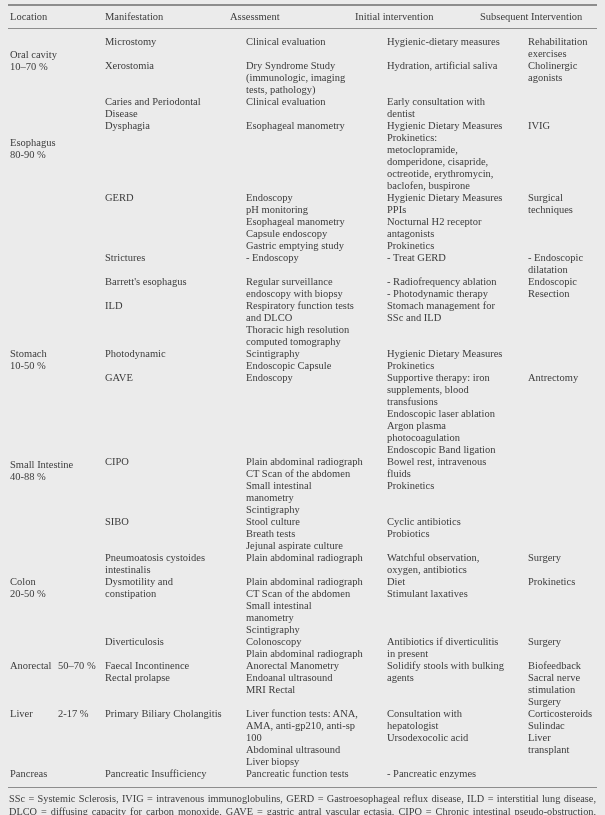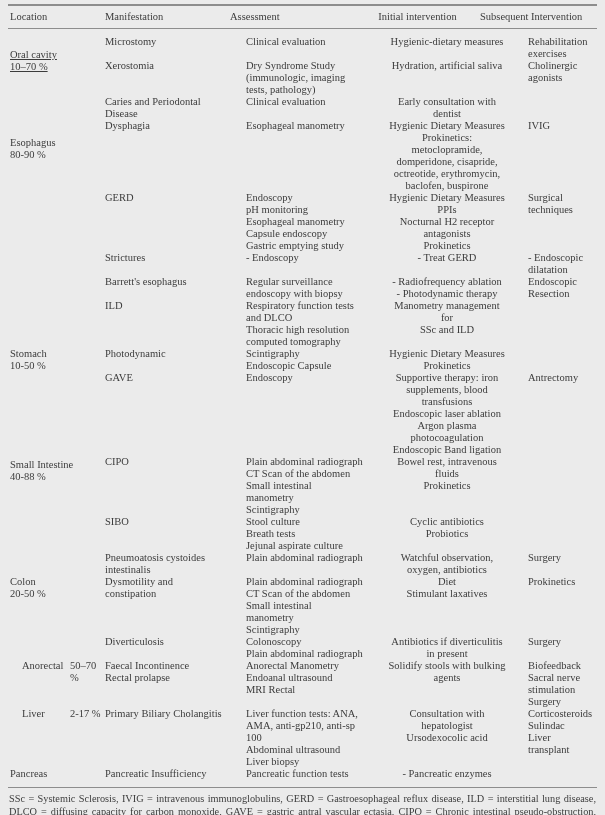--- a/index.html
+++ b/index.html
@@ -17,27 +17,27 @@
     display:flex;
     padding:5px 0 5px 2px;
     margin-top:4px;
     border-top:2px solid #8d8d8d;
     border-bottom:1.3px solid #8d8d8d;
   }
   .hdr span{display:block;}
   .c-loc{width:95px;flex:0 0 95px;}
   .c-man{width:125px;flex:0 0 125px;}
   .c-ass{width:125px;flex:0 0 125px;}
-  .c-ini{width:125px;flex:0 0 125px;text-align:center;}
+  .c-ini{width:125px;flex:0 0 125px;}
   .c-sub{flex:1 1 auto;}
   .body-rows{padding:7px 0 4px 2px;}
   .section{display:flex;align-items:flex-start;}
   .loc-cell{width:95px;flex:0 0 95px;white-space:pre-line;padding-right:4px;box-sizing:border-box;}
   .loc-inline{display:flex;}
-  .loc-inline .loc-name{width:48px;flex:0 0 48px;margin-left:12px;}
+  .loc-inline .loc-name{width:48px;flex:0 0 48px;}
   .rows-wrap{flex:1 1 auto;min-width:0;}
   .row{display:flex;align-items:flex-start;gap:16px;}
   .cell{white-space:pre-line;padding-right:5px;box-sizing:border-box;}
   .foot{
     border-top:1.3px solid #8d8d8d;
     border-bottom:2px solid #8d8d8d;
     margin-top:3px;
     padding:4px 1px 6px 1px;
     text-align:justify;
     font-size:10.3px;
@@ -52,21 +52,21 @@
   <div class="hdr">
     <span class="c-loc">Location</span>
     <span class="c-man">Manifestation</span>
     <span class="c-ass">Assessment</span>
     <span class="c-ini">Initial intervention</span>
     <span class="c-sub">Subsequent Intervention</span>
   </div>
 
   <div class="body-rows">
       <div class="section">
-        <div class="loc-cell" style="padding-top: 13px; text-decoration: underline;"><div class="">Oral cavity</div><div class="">10–70 %</div></div>
+        <div class="loc-cell" style="padding-top: 13px;"><div class="">Oral cavity</div><div class="">10–70 %</div></div>
         <div class="rows-wrap">
           <div class="row">
             <div class="cell c-man">Microstomy</div>
             <div class="cell c-ass">Clinical evaluation</div>
             <div class="cell c-ini">Hygienic-dietary measures</div>
             <div class="cell c-sub">Rehabilitation exercises</div>
           </div>
           <div class="row">
             <div class="cell c-man">Xerostomia</div>
             <div class="cell c-ass">Dry Syndrome Study
@@ -126,21 +126,21 @@
             <div class="cell c-ini">- Radiofrequency ablation
 - Photodynamic therapy</div>
             <div class="cell c-sub">Endoscopic Resection</div>
           </div>
           <div class="row">
             <div class="cell c-man">ILD</div>
             <div class="cell c-ass">Respiratory function tests
 and DLCO
 Thoracic high resolution
 computed tomography</div>
-            <div class="cell c-ini">Manometry management for
+            <div class="cell c-ini">Stomach management for
 SSc and ILD</div>
             <div class="cell c-sub"></div>
           </div>
         </div>
       </div>
       <div class="section">
         <div class="loc-cell"><div class="">Stomach</div><div class="">10-50 %</div></div>
         <div class="rows-wrap">
           <div class="row">
             <div class="cell c-man">Photodynamic</div>

